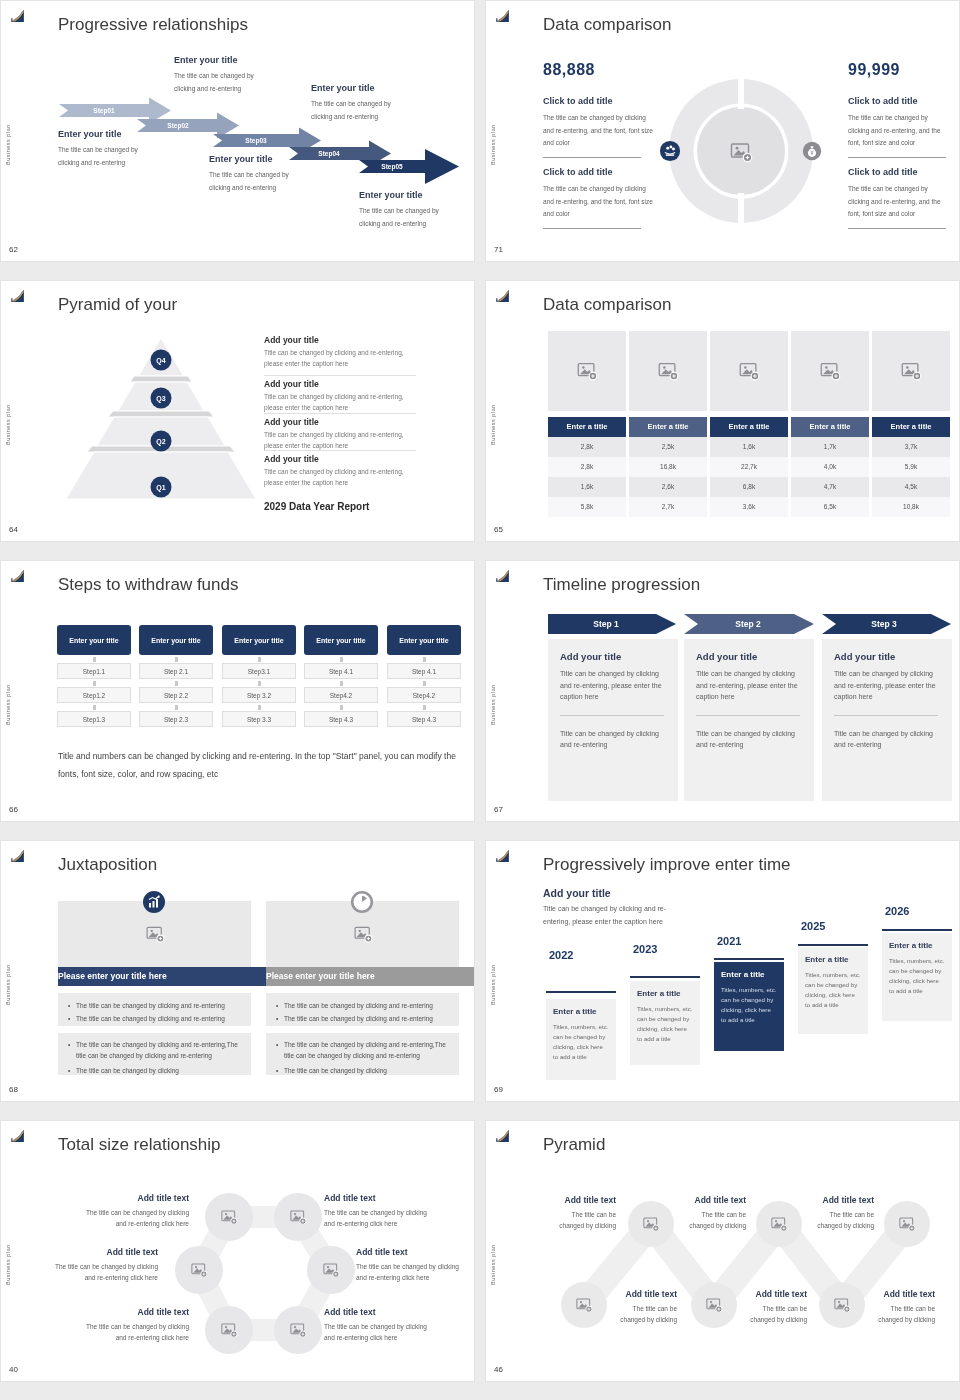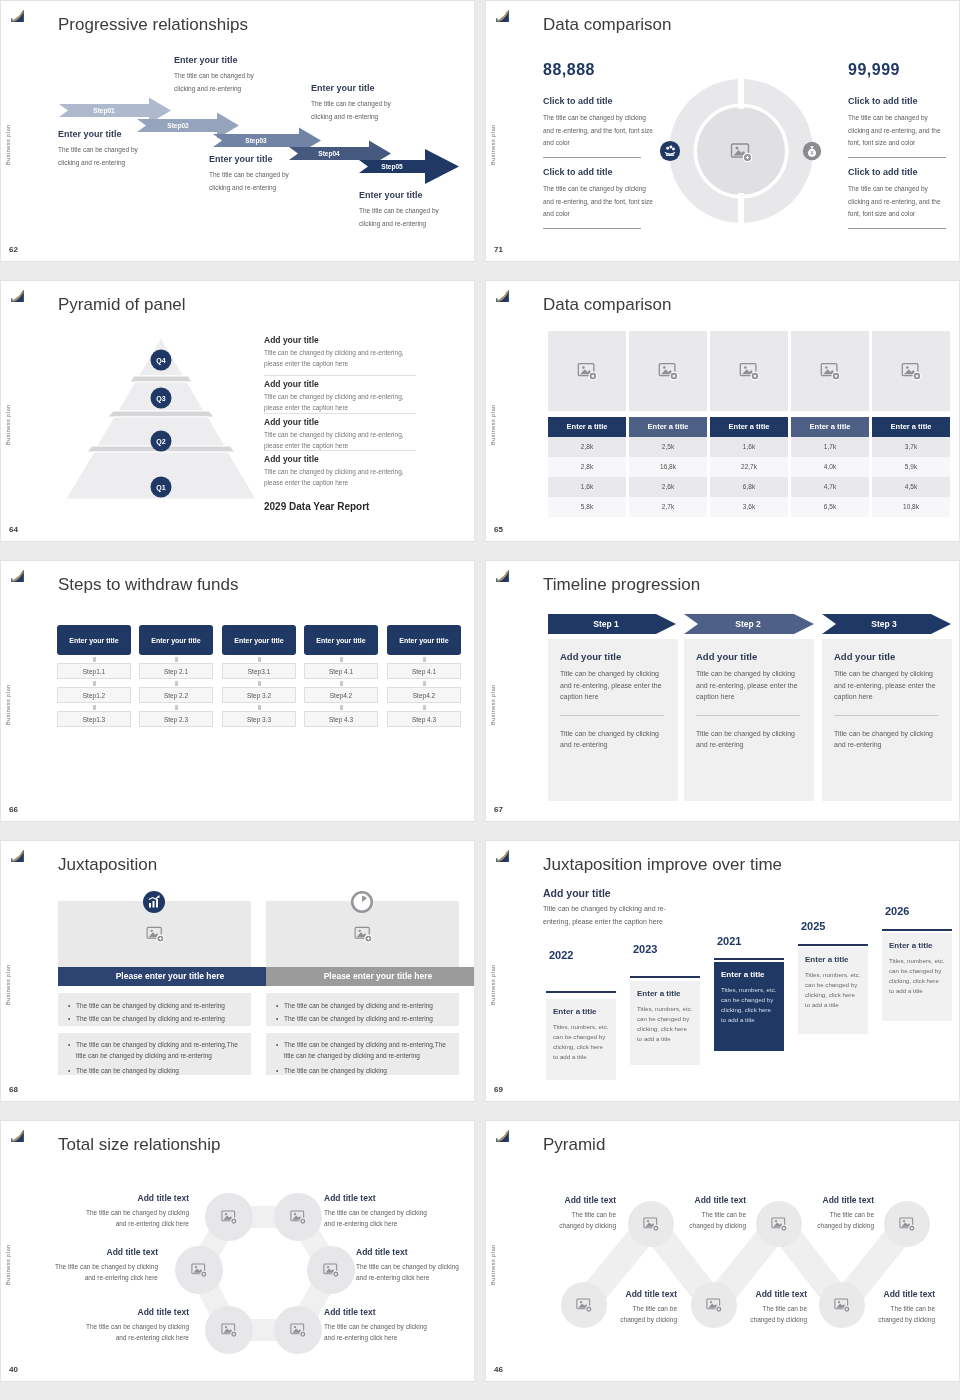--- a/index.html
+++ b/index.html
@@ -4,21 +4,21 @@
 <style>
   html,body{margin:0;padding:0;}
   body{width:960px;height:1400px;background:#ebebeb;font-family:"Liberation Sans",sans-serif;}
   .grid{display:grid;grid-template-columns:480px 480px;grid-auto-rows:280px;width:960px;}
   .cell{position:relative;}
   .slide{position:absolute;top:0;left:0;width:475px;height:262px;background:#fff;border:1px solid #e4e4e4;box-sizing:border-box;overflow:hidden;}
   .cell.right .slide{left:auto;right:0;}
   
   .logo{position:absolute;left:8px;top:6px;width:17px;height:17px;}
   .vtext{position:absolute;left:4px;top:100px;height:64px;writing-mode:vertical-rl;transform:rotate(180deg);font-size:5.5px;color:#6b6b6b;letter-spacing:.5px;}
-  .sno{position:absolute;left:8px;bottom:7px;font-size:8px;font-weight:bold;color:#3a3a3a;}
+  .sno{position:absolute;left:8px;bottom:7px;font-size:8px;font-weight:normal;color:#3a3a3a;}
   .stitle{position:absolute;left:57px;top:14px;font-size:17px;color:#3c3c3c;white-space:nowrap;}
   .abs{position:absolute;}
   
   .tb{position:absolute;width:94px;}
   .h9{font-size:9px;font-weight:bold;color:#313c56;margin-bottom:4px;}
   .cap{font-size:6.5px;line-height:13px;color:#5d5d5d;}
   
   .bignum{position:absolute;top:60px;font-size:16px;font-weight:bold;color:#1f3864;letter-spacing:.5px;}
   .cb{position:absolute;}
   .cbh{font-size:9px;font-weight:bold;color:#2f3b55;margin-bottom:6px;}
@@ -43,21 +43,21 @@
   .w-dot{width:3px;height:5px;background:#c9c9cc;margin:1.5px auto;}
   .w-box{height:16px;line-height:15px;background:#f6f6f7;border:1px solid #dedee0;text-align:center;font-size:6.5px;color:#565656;box-sizing:border-box;}
   .note{position:absolute;left:57px;top:186px;width:402px;font-size:8.5px;line-height:18px;color:#3f3f3f;}
   
   .tp-card{position:absolute;top:78px;width:130px;height:162px;background:#f0f0f1;padding:12px 12px 0;box-sizing:border-box;}
   .tph{font-size:9.5px;font-weight:bold;color:#2f3b55;margin-bottom:6px;}
   .tpc{font-size:7px;line-height:11.5px;color:#5d5d5d;}
   .tphr{border:none;border-top:1px solid #c8c8c8;margin:12px 0;width:104px;}
   
   .jx-img{position:absolute;top:60px;width:193px;height:66px;background:#e9e9ea;display:flex;align-items:center;justify-content:center;}
-  .jx-ban{position:absolute;top:126px;width:224px;height:19px;line-height:19px;text-align:center;color:#fff;font-weight:bold;font-size:8.5px;}
+  .jx-ban{position:absolute;top:126px;width:224px;height:19px;line-height:19px;color:#fff;font-weight:bold;font-size:8.5px;}
   .jx-box{position:absolute;width:193px;background:#ebebec;padding:6px 9px;box-sizing:border-box;}
   .bul{font-size:6.5px;line-height:13px;color:#4f4f4f;padding-left:9px;position:relative;}
   .bul::before{content:"•";position:absolute;left:1px;}
   
   .yr{position:absolute;font-size:11px;font-weight:bold;color:#1f3864;}
   .yline{position:absolute;width:70px;height:2px;background:#24355c;}
   .ycard{position:absolute;width:70px;background:#f1f1f2;padding:8px 7px 0;box-sizing:border-box;}
   .ych{font-size:8px;font-weight:bold;color:#2f3b55;margin-bottom:6px;}
   .ycc{font-size:6.2px;line-height:10px;color:#6a6a6a;}
   .ycard.navy{background:#1f3864;}
@@ -205,21 +205,21 @@
       <div class="sno">71</div>
     </div>
   </div>
 
   <div class="cell">
     <div class="slide">
       <svg class="logo">
           <use href="#logo"></use>
         </svg>
       <div class="vtext">Business plan</div>
-      <div class="stitle">Pyramid of panel</div>
+      <div class="stitle">Pyramid of your</div>
       <svg class="abs" style="left:0;top:0" width="475" height="262">
         <polygon points="160,57 182.4,95 137.6,95" fill="#ededef" stroke="#fff"></polygon>
         <polygon points="133,95 187,95 191,101 129,101" fill="#d6d6d9" stroke="#fff"></polygon>
         <polygon points="134,101 186,101 203,130 117,130" fill="#ededef" stroke="#fff"></polygon>
         <polygon points="112,130 208,130 213,136 107,136" fill="#d6d6d9" stroke="#fff"></polygon>
         <polygon points="113,136 207,136 224,165 96,165" fill="#ededef" stroke="#fff"></polygon>
         <polygon points="91,165 229,165 234,171 86,171" fill="#d6d6d9" stroke="#fff"></polygon>
         <polygon points="93,171 227,171 255,218 65,218" fill="#ededef" stroke="#fff"></polygon>
         <circle cx="160" cy="79" r="10.5" fill="#1f3864"></circle>
         <circle cx="160" cy="117" r="10.5" fill="#1f3864"></circle>
@@ -370,20 +370,21 @@
       </div>
       <div class="w-col" style="left:386px">
         <div class="w-btn">Enter your title</div>
         <div class="w-dot"></div>
         <div class="w-box">Step 4.1</div>
         <div class="w-dot"></div>
         <div class="w-box">Step4.2</div>
         <div class="w-dot"></div>
         <div class="w-box">Step 4.3</div>
       </div>
+      <div class="note">Title and numbers can be changed by clicking and re-entering. In the top "Start" panel, you can modify the fonts, font size, color, and row spacing, etc</div>
       <div class="sno">66</div>
     </div>
   </div>
 
   <div class="cell right">
     <div class="slide">
       <svg class="logo">
           <use href="#logo"></use>
         </svg>
       <div class="vtext">Business plan</div>
@@ -462,21 +463,21 @@
       <div class="sno">68</div>
     </div>
   </div>
 
   <div class="cell right">
     <div class="slide">
       <svg class="logo">
           <use href="#logo"></use>
         </svg>
       <div class="vtext">Business plan</div>
-      <div class="stitle">Juxtaposition improve over time</div>
+      <div class="stitle">Progressively improve enter time</div>
       <div class="s69h">Add your title</div>
       <div class="s69c">Title can be changed by clicking and re-entering, please enter the caption here</div>
       <div class="yr" style="left:63px;top:108px">2022</div>
       <div class="yline" style="left:60px;top:150px"></div>
       <div class="ycard" style="left:60px;top:158px;height:81px">
         <div class="ych">Enter a title</div>
         <div class="ycc">Titles, numbers, etc. can be changed by clicking, click here to add a title</div>
       </div>
       <div class="yr" style="left:147px;top:102px">2023</div>
       <div class="yline" style="left:144px;top:135px"></div>

